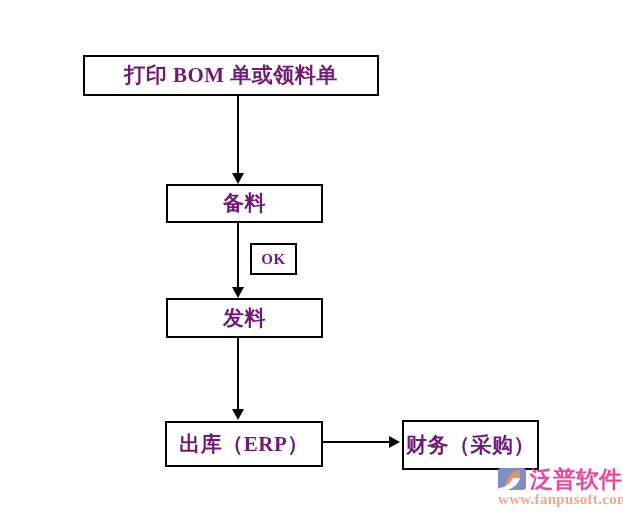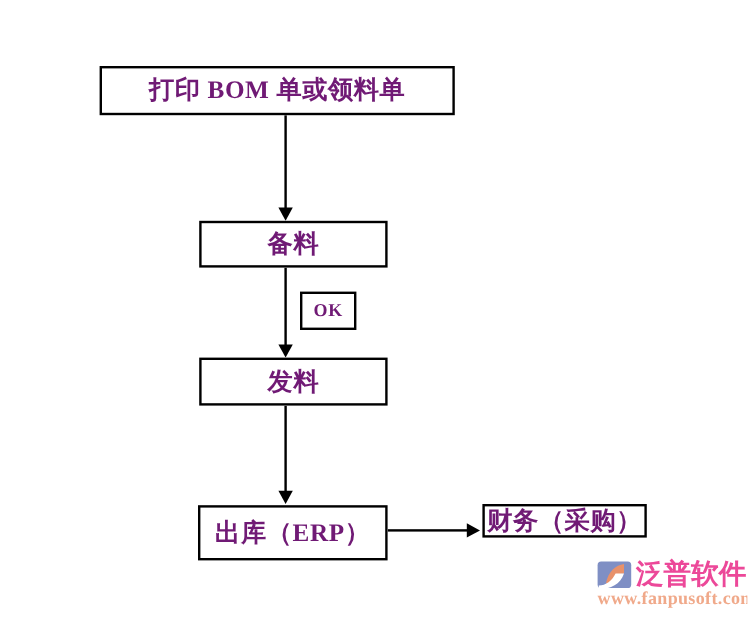--- a/index.html
+++ b/index.html
@@ -29,21 +29,21 @@
     z-index: 3;
   }
   .node-label {
     white-space: nowrap;
     line-height: 1;
   }
   #node-print   { left: 83px;  top: 55px;  width: 296px; height: 41px; font-size: 21px; }
   #node-prepare { left: 166px; top: 184px; width: 157px; height: 39px; font-size: 21px; }
   #node-issue   { left: 166px; top: 298px; width: 157px; height: 40px; font-size: 21px; }
   #node-outbound{ left: 165px; top: 421px; width: 158px; height: 46px; font-size: 21px; }
-  #node-finance { left: 402px; top: 420px; width: 137px; height: 28px; font-size: 21px; }
+  #node-finance { left: 402px; top: 420px; width: 137px; height: 50px; font-size: 21px; }
   #node-ok      { left: 250px; top: 243px; width: 47px;  height: 32px; font-size: 15px; border-width: 2px; }
 
   .conn {
     position: absolute;
     background: #000000;
     z-index: 1;
   }
   .conn-v { width: 2px; }
   .conn-h { height: 2px; }
 

